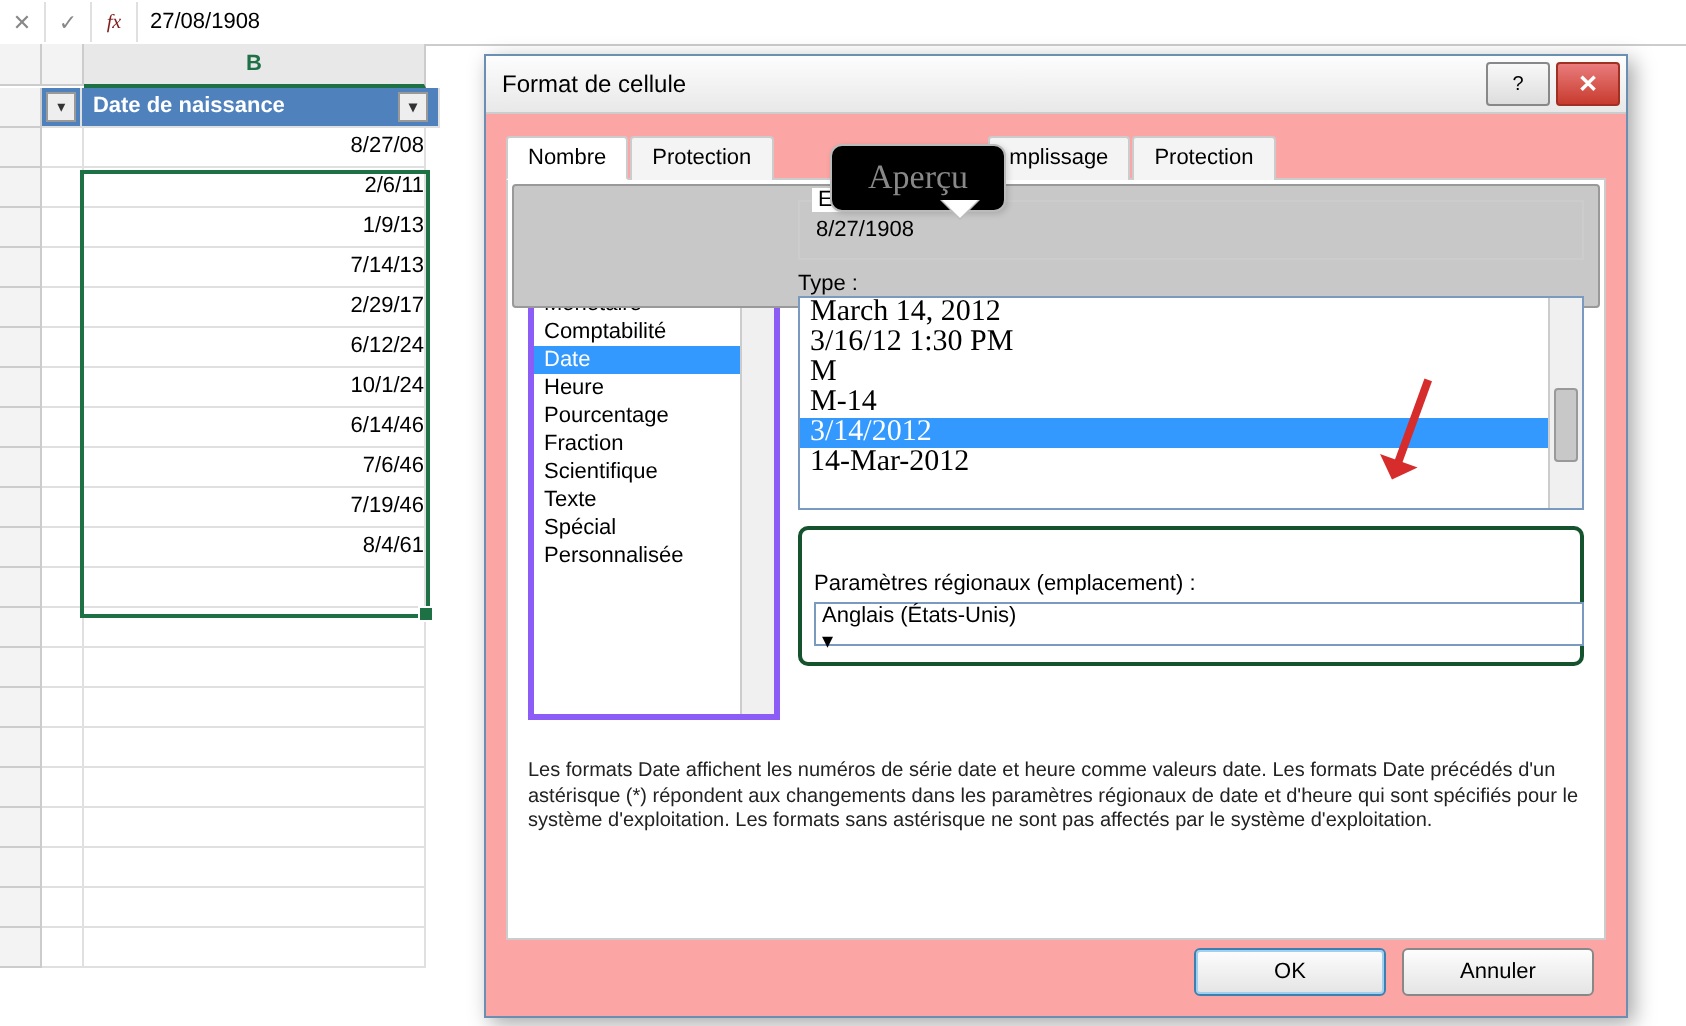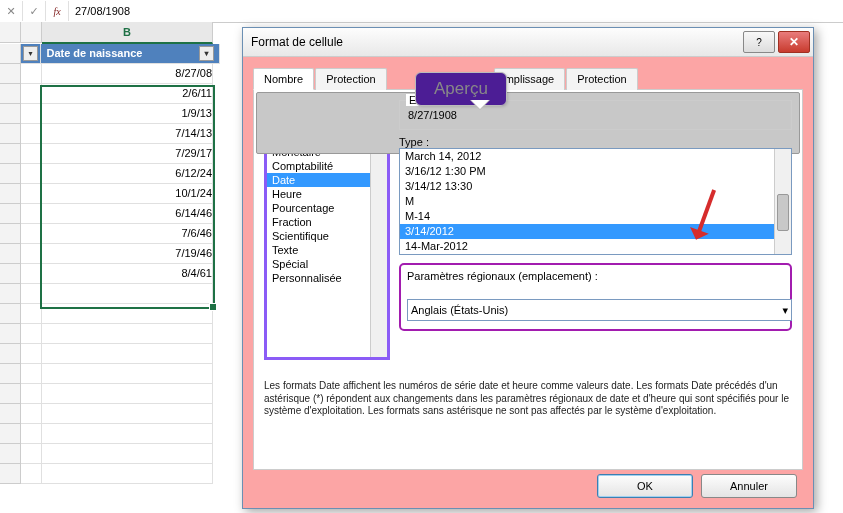--- a/index.html
+++ b/index.html
@@ -92,48 +92,49 @@
 .listbox .items { flex:1; overflow-y:auto;}
 .listbox .item { padding:1px 5px; cursor:default;}
 .listbox .item.sel { background:#3399ff; color:#fff;}
 .listbox .sb { width:16px; background:#f0f0f0; border-left:1px solid #ccc;}
 
 .right-col { position:absolute; left:145px; top:10px; right:10px;}
 .example-box { border:1px solid #ccc; padding:8px 8px 8px 8px; margin-bottom:6px; position:relative;}
 .example-box .lg { position:absolute; top:-7px; left:6px; background:#fff; padding:0 3px; font-size:11px;}
 .type-list { border:1px solid #7a9ac0; background:#fff; height:105px; display:flex;}
 .type-list .items { flex:1;}
-.type-list .item { padding:0 5px; line-height:15px; font-size:11px;}
+.type-list .item { padding:0 5px; line-height:15px; font-size:15px;font-family:Liberation Serif, serif;}
 .type-list .item.sel { background:#3399ff; color:#fff;}
 .type-list .sb { width:16px; background:#f0f0f0; border-left:1px solid #ccc; position:relative;}
 .sb-thumb { position:absolute; left:2px; right:2px; background:#c8c8c8; border:1px solid #999; border-radius:2px;}
-.locale-box { border:2px solid #a21caf; border-radius:5px; padding:5px 6px 8px 6px; margin-top:8px;}
-.locale-select { width:100%; border:1px solid #7a9ac0; background:#fff; height:20px; display:flex; align-items:center; justify-content:space-between; padding:0 3px; margin-top:17px;}
+.locale-box { border:2px solid #14532d; border-radius:5px; padding:21px 6px 8px 6px; margin-top:8px;}
+.locale-select { width:100%; border:1px solid #7a9ac0; background:#fff; height:20px; display:flex; align-items:flex-start; justify-content:space-between; padding:0 3px; margin-top:3px;flex-direction:column;}
 .desc { position:absolute; left:10px; right:10px; top:290px; font-size:10px; color:#222; line-height:1.25;}
 
 .dlg-buttons { position:absolute; right:16px; bottom:10px; display:flex; gap:8px;margin-left:34px;}
 .dlg-btn { min-width:70px; height:22px; border:1px solid #888; border-radius:3px; background:linear-gradient(#fdfdfd,#e4e4e4); display:flex; align-items:center; justify-content:center; padding:0 12px;}
 .dlg-btn.primary { border:1px solid #3c7fb1; box-shadow: 0 0 0 1px #a0d0f0 inset;}
 
 
 .callout {
   position:absolute;
   left: 415px;
   top: 72px;
   z-index:30;
 }
 .bubble {
-  background:#4c1d95;
+  background:#000000;
   border:1px solid #bbb;
   border-radius:6px;
   padding:6px 18px;
   font-size:17px;
   color:#888;
   box-shadow:1px 1px 3px rgba(0,0,0,0.15);
   position:relative;
+  font-family:Liberation Serif, serif;
 }
 .bubble:after {
   content:"";
   position:absolute;
   bottom:-13px;
   left:55px;
   width:0;height:0;
   border:9px solid transparent;
   border-top-color:#fff;
 }
@@ -229,21 +230,21 @@
         <div class="cb">1/9/13</div>
       </div>
       <div class="row">
         <div class="rh"></div>
         <div class="ca"></div>
         <div class="cb">7/14/13</div>
       </div>
       <div class="row">
         <div class="rh"></div>
         <div class="ca"></div>
-        <div class="cb">7/29/17</div>
+        <div class="cb">2/29/17</div>
       </div>
       <div class="row">
         <div class="rh"></div>
         <div class="ca"></div>
         <div class="cb">6/12/24</div>
       </div>
       <div class="row">
         <div class="rh"></div>
         <div class="ca"></div>
         <div class="cb">10/1/24</div>
@@ -376,21 +377,20 @@
       <div class="example-box">
         <div class="lg">Exemple</div>
         <div>8/27/1908</div>
       </div>
 
       <div><span>Type :</span></div>
       <div class="type-list">
         <div class="items" id="type-items">
             <div class="item">March 14, 2012</div>
             <div class="item">3/16/12 1:30 PM</div>
-            <div class="item">3/14/12 13:30</div>
             <div class="item">M</div>
             <div class="item">M-14</div>
             <div class="item sel">3/14/2012</div>
             <div class="item">14-Mar-2012</div>
           </div>
         <div class="sb">
             <div class="sb-thumb" style="top:45px;height:35px;"></div>
           </div>
       </div>
 

